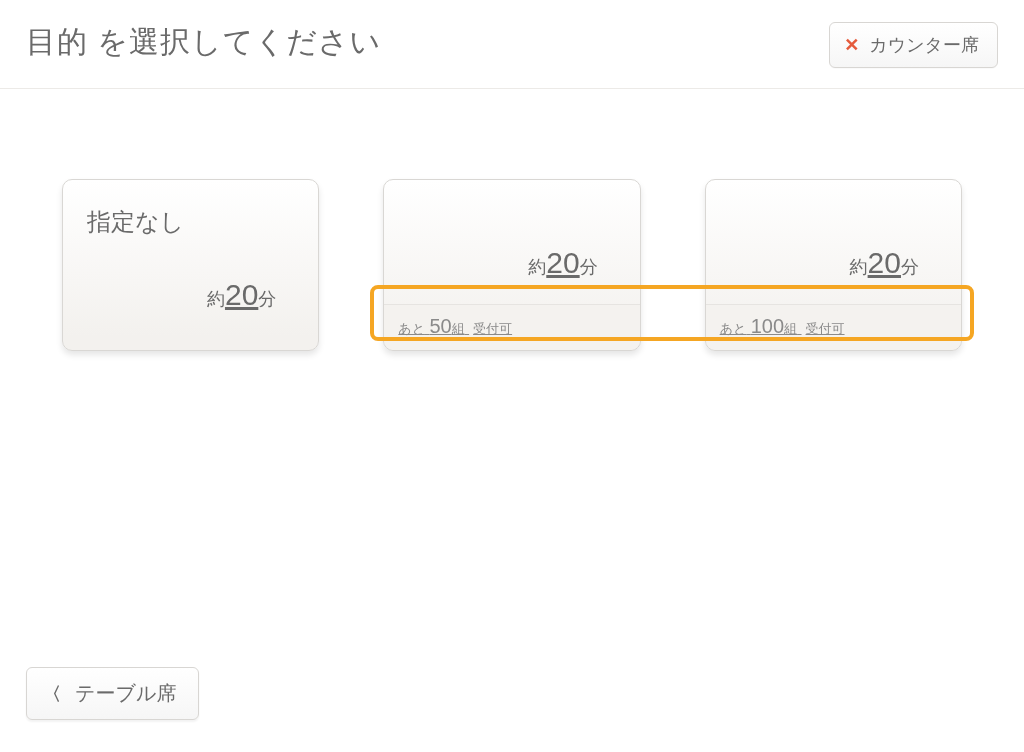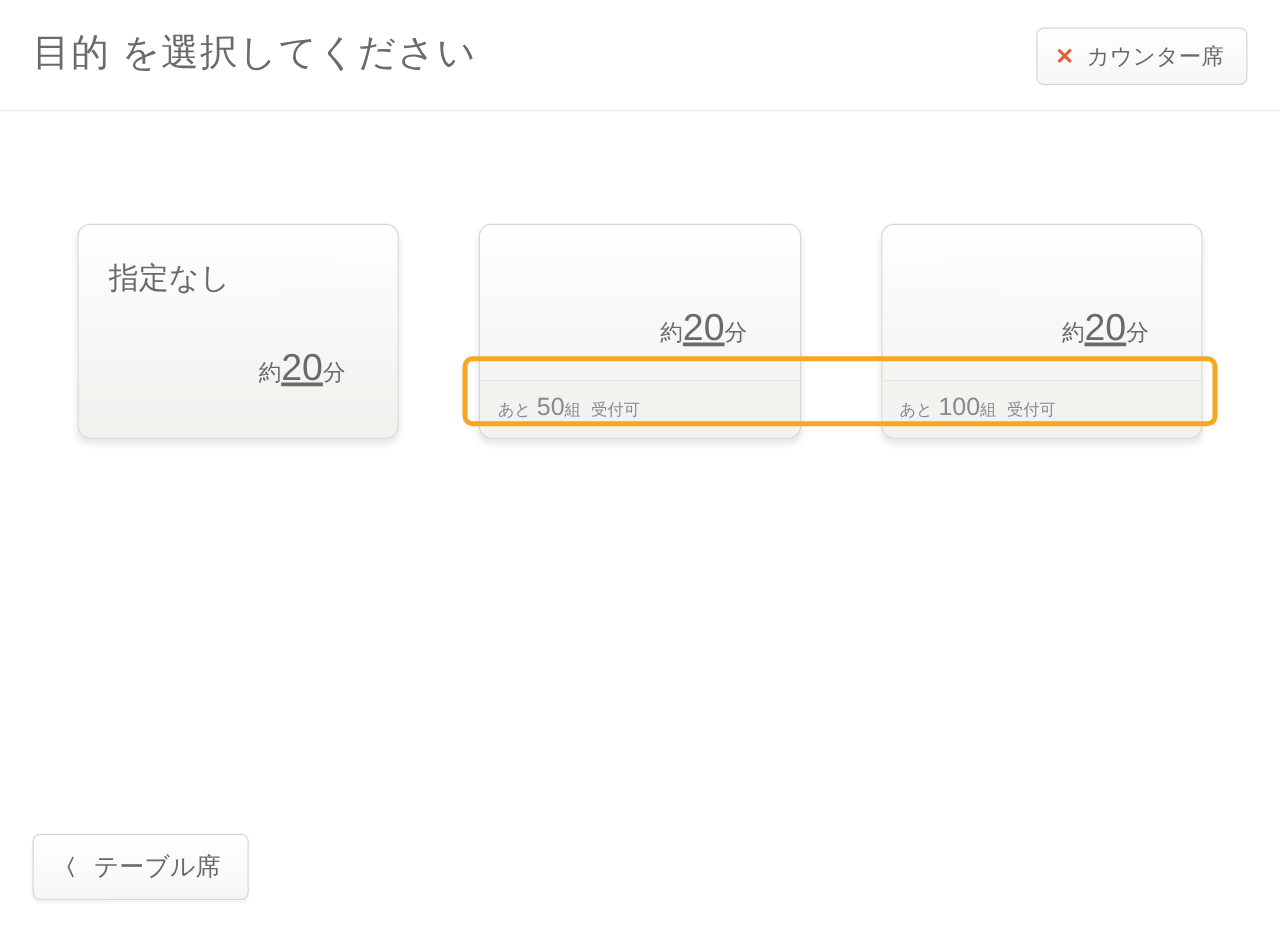--- a/index.html
+++ b/index.html
@@ -69,20 +69,21 @@
   .card-wait .num { font-size: 30px; text-decoration: underline; }
   .card-wait .suffix { font-size: 18px; }
 
   .card-footer {
     border-top: 1px solid #e6e4e1;
     padding: 10px 14px 12px 14px;
     color: #8a8a8a;
     background: #f4f2ef;
     border-bottom-left-radius: 10px;
     border-bottom-right-radius: 10px;
+    text-decoration: underline;
   }
   .card-footer .f-prefix { font-size: 13px; }
   .card-footer .f-num { font-size: 20px; }
   .card-footer .f-unit { font-size: 13px; }
   .card-footer .f-suffix { font-size: 13px; margin-left: 4px; }
 
   .highlight {
     position: absolute;
     border: 4px solid #f5a623;
     border-radius: 8px;

